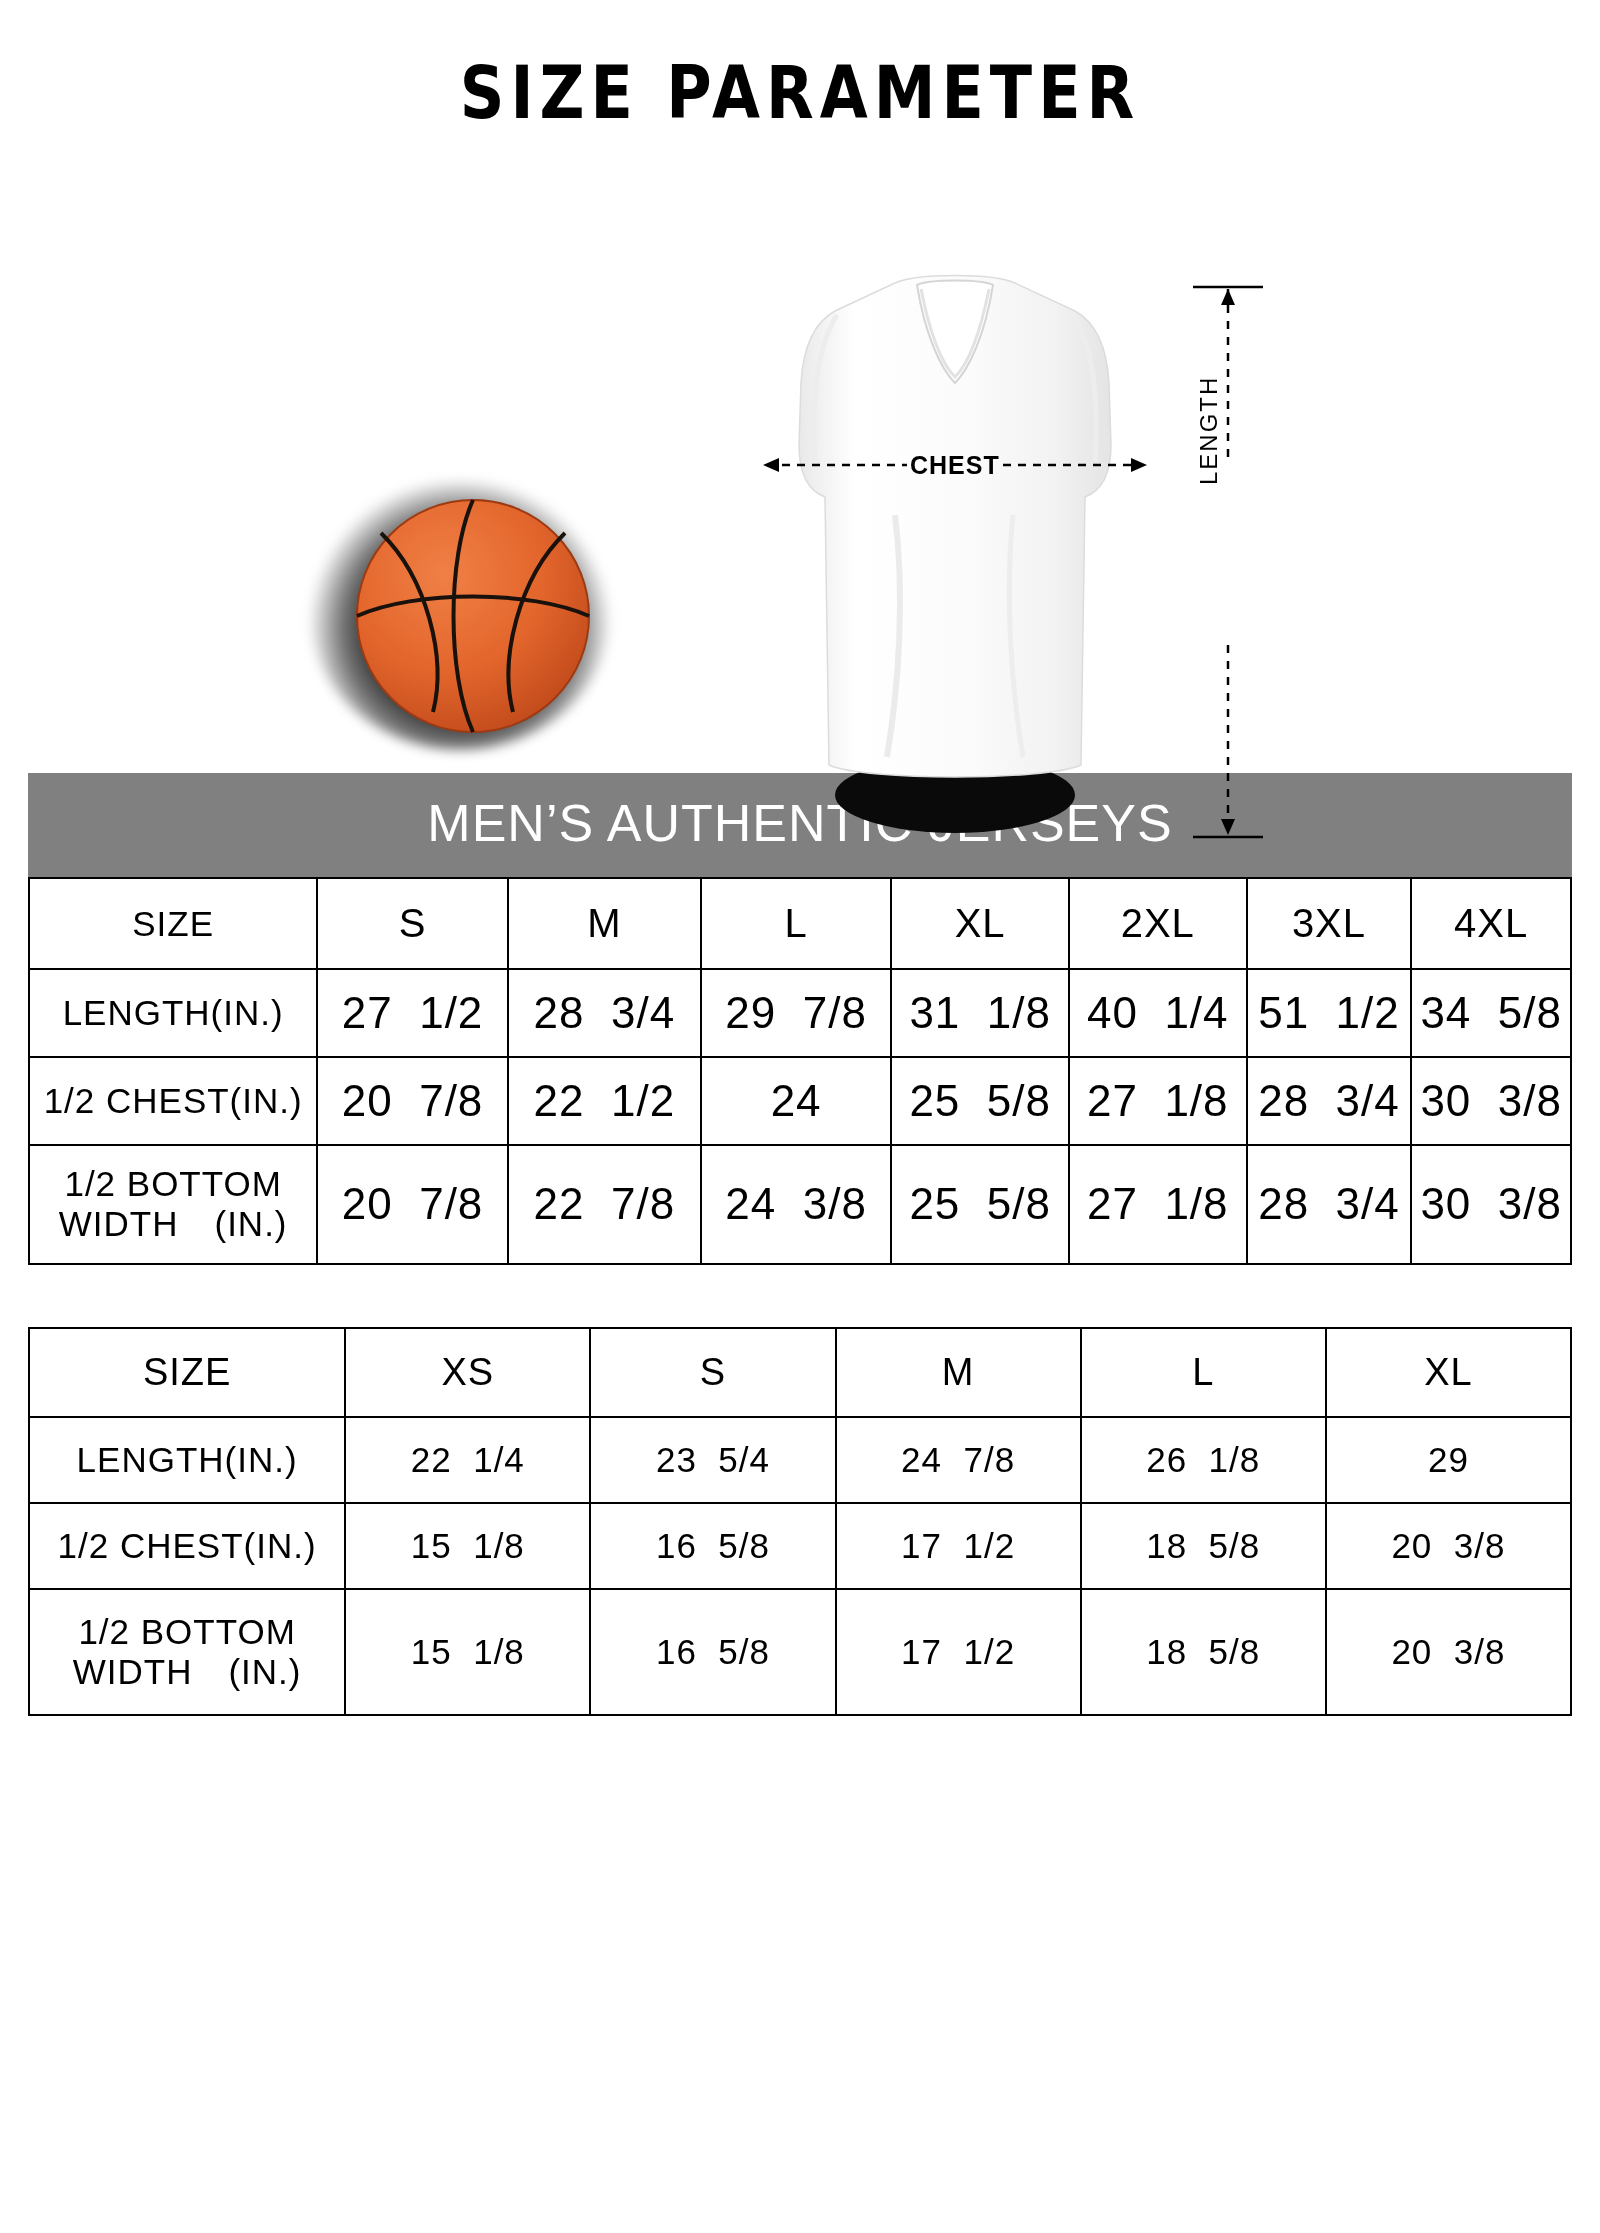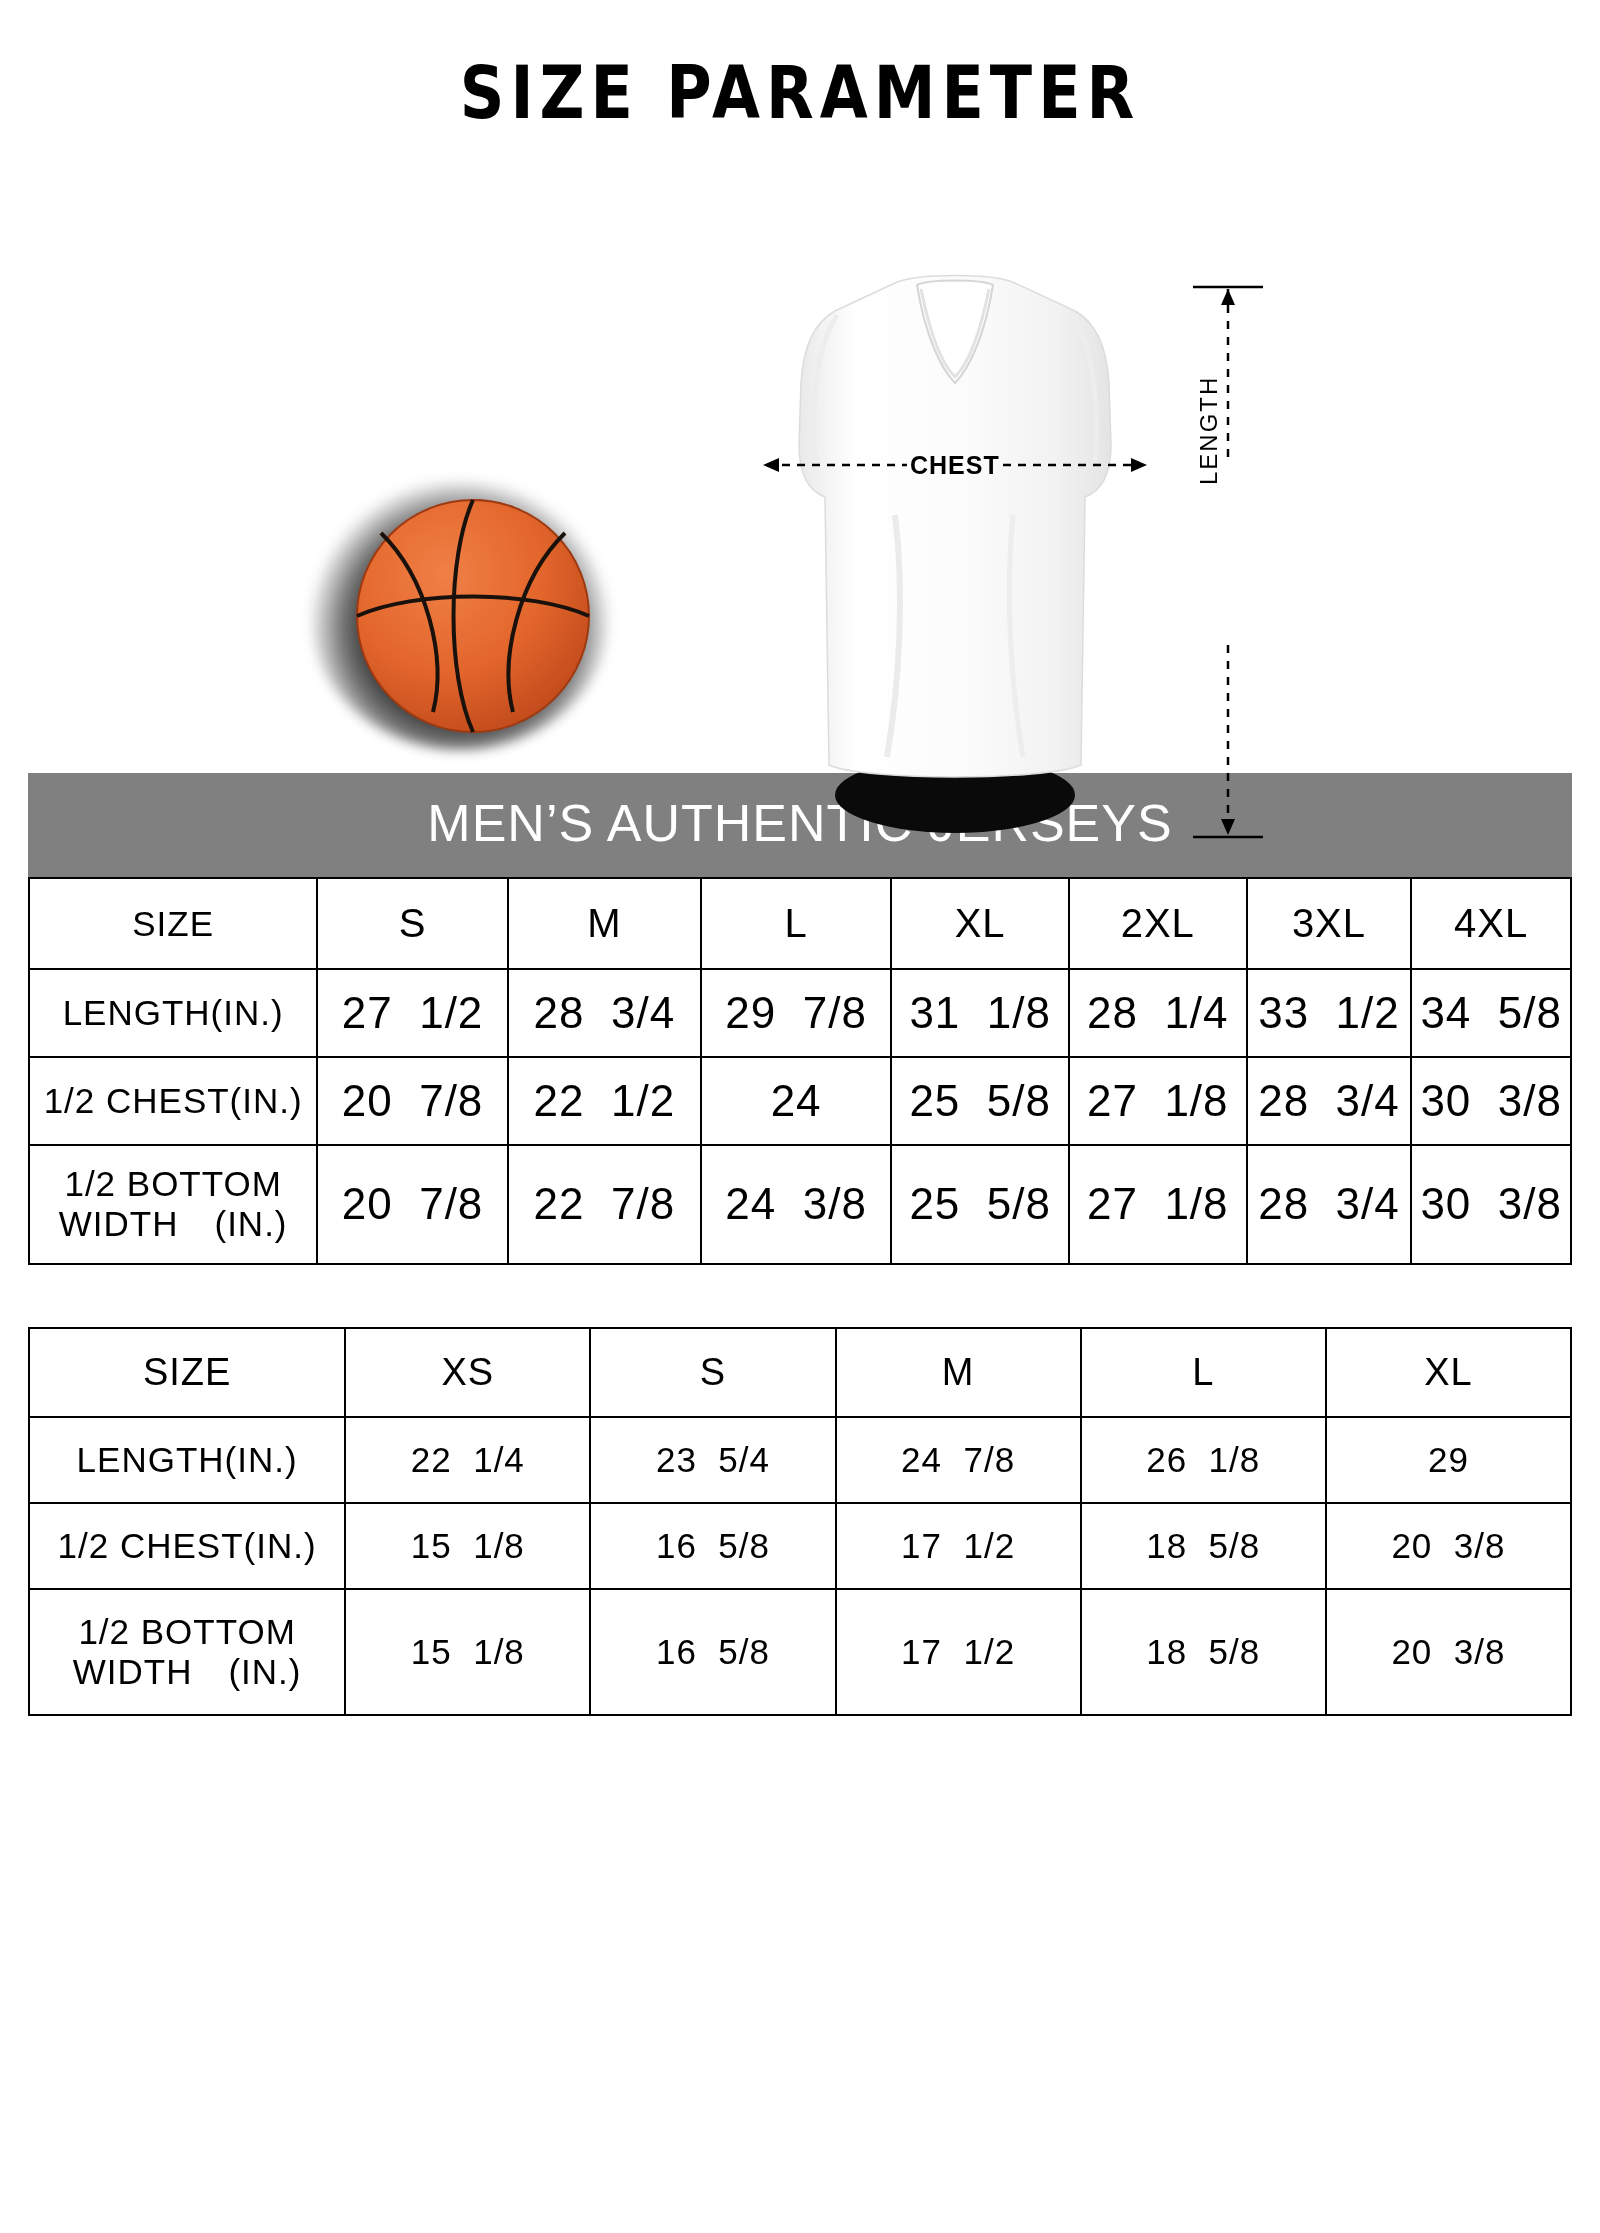--- a/index.html
+++ b/index.html
@@ -248,22 +248,22 @@
         <td class="hdr-row">2XL</td>
         <td class="hdr-row">3XL</td>
         <td class="hdr-row">4XL</td>
       </tr>
       <tr>
         <td>LENGTH(IN.)</td>
         <td>27  1/2</td>
         <td>28  3/4</td>
         <td>29  7/8</td>
         <td>31  1/8</td>
-        <td>28  1/4</td>
-        <td>33  1/2</td>
+        <td>40  1/4</td>
+        <td>51  1/2</td>
         <td>34  5/8</td>
       </tr>
       <tr>
         <td>1/2 CHEST(IN.)</td>
         <td>20  7/8</td>
         <td>22  1/2</td>
         <td>24</td>
         <td>25  5/8</td>
         <td>27  1/8</td>
         <td>28  3/4</td>

